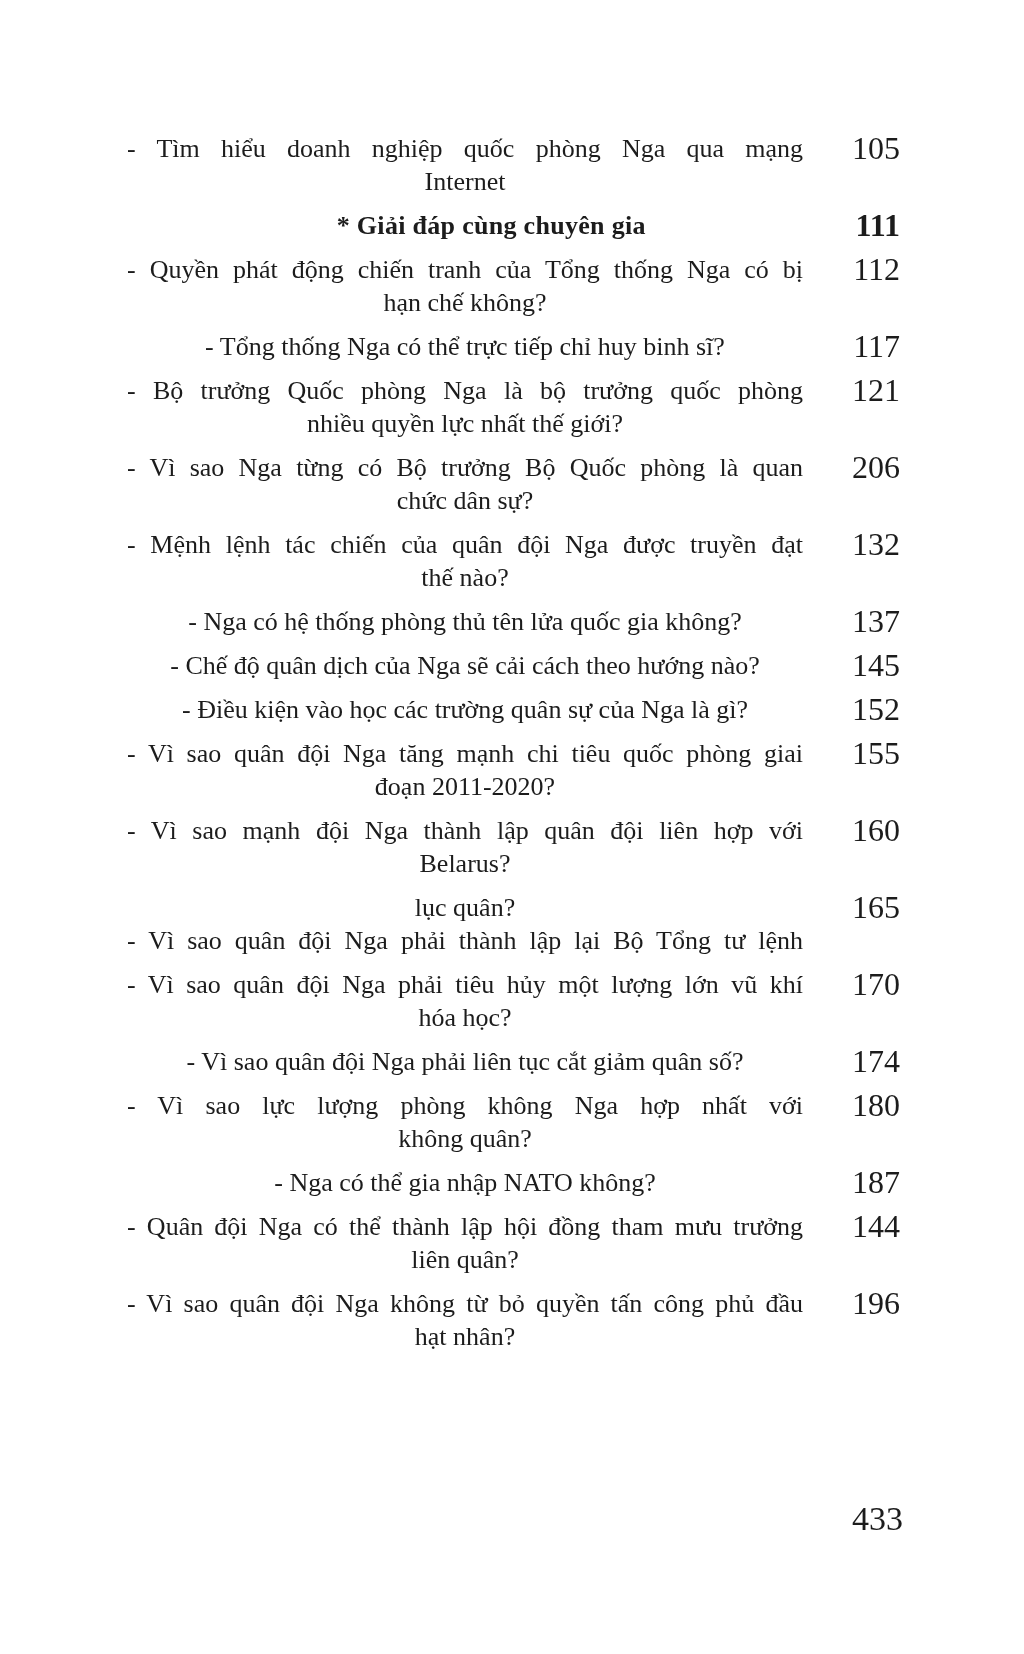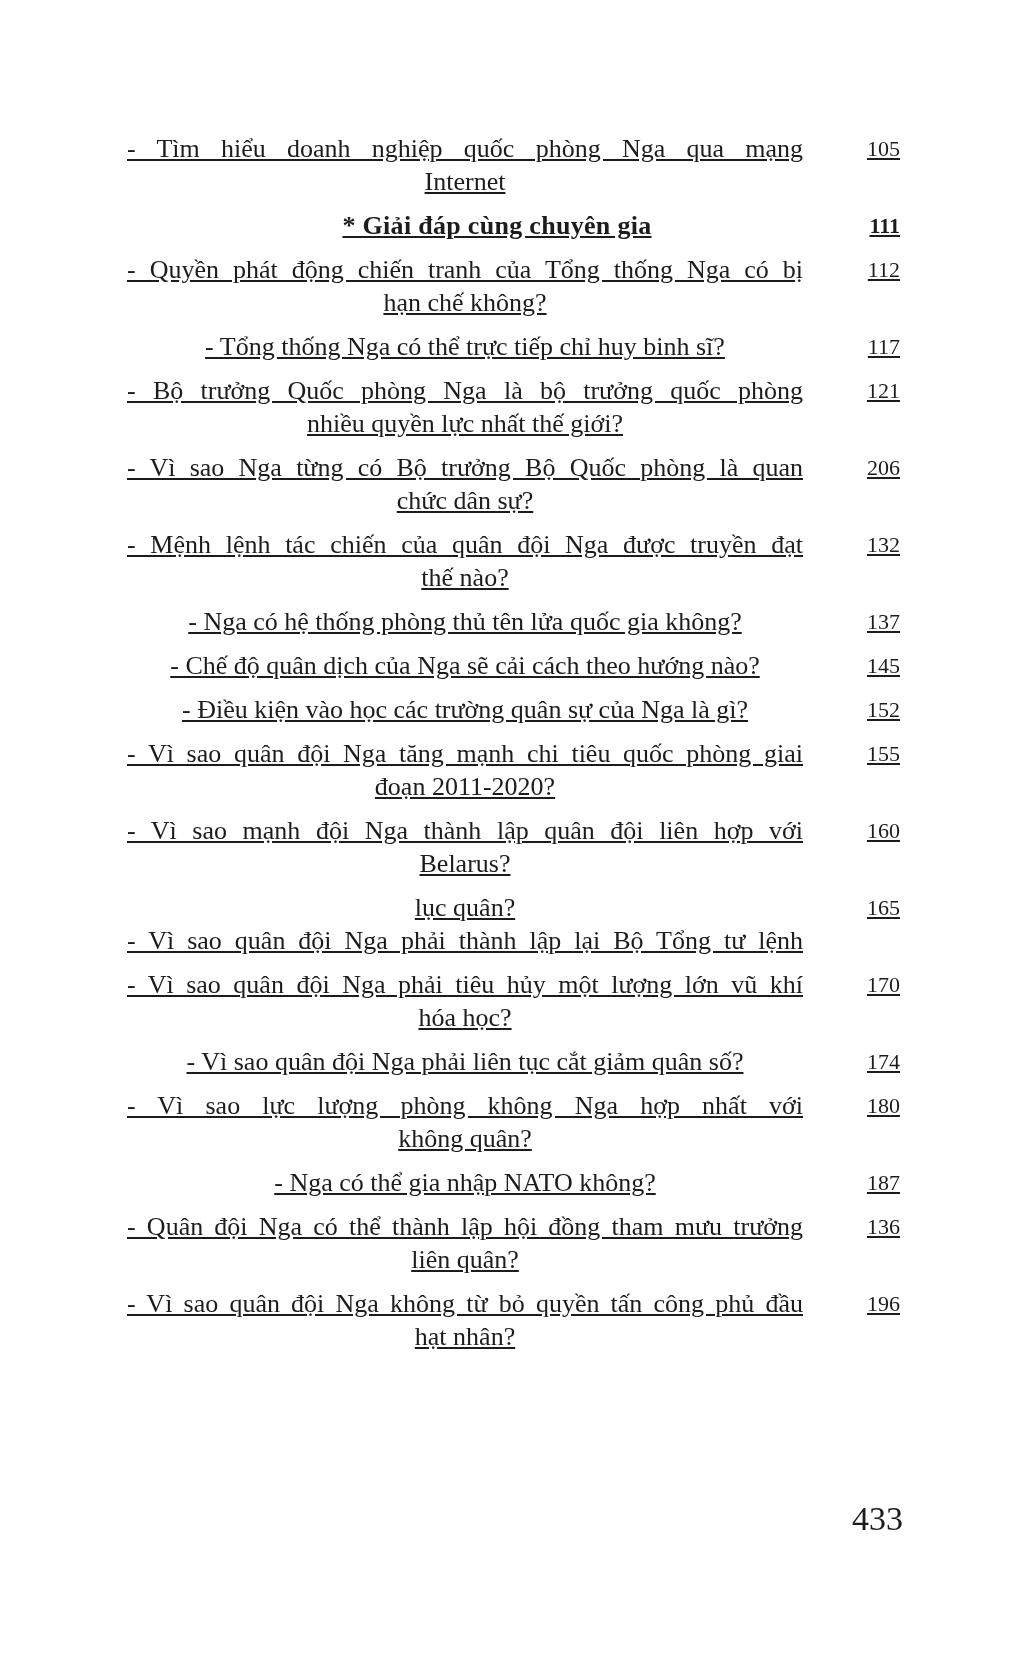--- a/index.html
+++ b/index.html
@@ -16,40 +16,39 @@
     width: 1024px;
     height: 1654px;
     background: #ffffff;
     overflow: hidden;
   }
   .toc {
     position: absolute;
     left: 127px;
     top: 132px;
     width: 773px;
-    text-decoration: underline;
   }
   .entry {
     display: flex;
     align-items: flex-start;
     margin-bottom: 11px;
   }
   .entry-text {
     width: 676px;
     font-size: 26px;
     line-height: 33px;
   }
   .entry-text .line { text-align: center; }
   .entry-text .line.just {
     text-align: justify;
     text-align-last: justify;
   }
   .entry-page {
     flex: 1;
-    font-size: 22px;
+    font-size: 32px;
     line-height: 33px;
     text-align: right;
     white-space: nowrap;
   }
   .entry.bold .entry-text,
   .entry.bold .entry-page .num { font-weight: bold; margin-left: 32px; }
   .entry.bold .entry-text { letter-spacing: 0.3px; }
   .folio {
     position: absolute;
     left: 127px;
@@ -175,21 +174,21 @@
     <div class="entry-text">
           <div class="line">- Nga có thể gia nhập NATO không?</div>
         </div>
     <div class="entry-page"><span class="num">187</span></div>
   </div>
       <div class="entry">
     <div class="entry-text">
           <div class="line just">- Quân đội Nga có thể thành lập hội đồng tham mưu trưởng</div>
           <div class="line">liên quân?</div>
         </div>
-    <div class="entry-page"><span class="num">136</span></div>
+    <div class="entry-page"><span class="num">144</span></div>
   </div>
       <div class="entry">
     <div class="entry-text">
           <div class="line just">- Vì sao quân đội Nga không từ bỏ quyền tấn công phủ đầu</div>
           <div class="line">hạt nhân?</div>
         </div>
     <div class="entry-page"><span class="num">196</span></div>
   </div>
     </main>
   <div class="folio">433</div>

